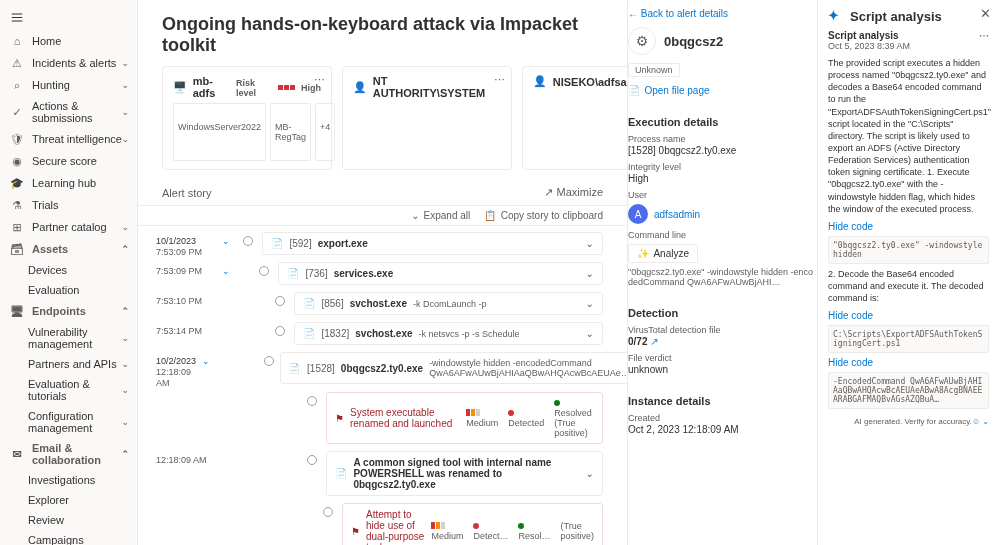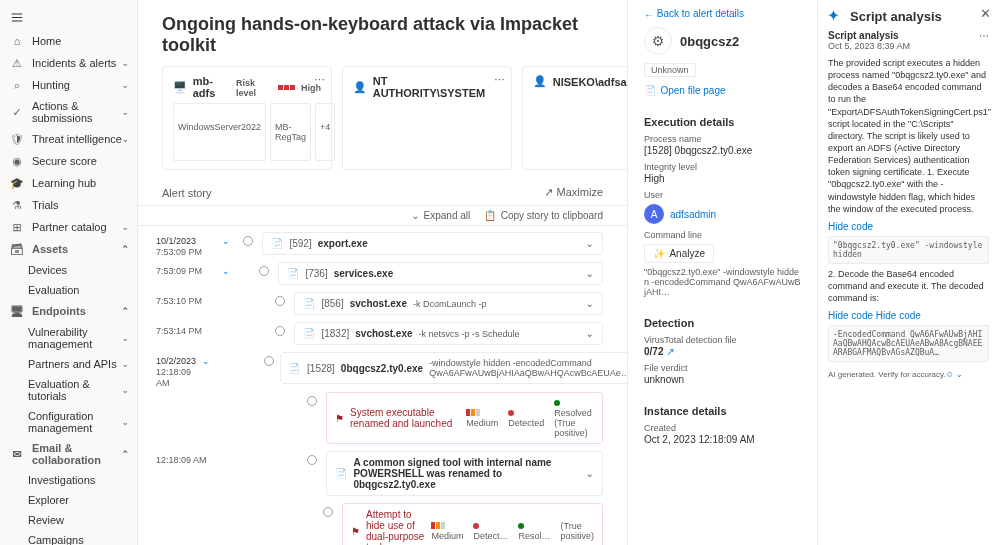--- a/index.html
+++ b/index.html
@@ -40,21 +40,21 @@
 .tl-content.alert{border-color:#f3d9d9}
 .tl-pid{color:#605e5c}
 .tl-name{font-weight:600}
 .tl-args{color:#605e5c;font-size:9px}
 .alert-text{color:#a4262c;font-size:10px}
 .tl-badges{margin-left:auto;display:flex;gap:10px;align-items:center;font-size:9px;color:#605e5c}
 .badge-dot{width:6px;height:6px;border-radius:50%;display:inline-block;margin-right:3px}
 .dot-red{background:#d13438}
 .dot-green{background:#107c10}
 .tl-expand{color:#605e5c;cursor:pointer;font-size:10px}
-.right-pane{width:190px;border-left:1px solid #edebe9;padding:8px 16px;overflow-y:auto;font-size:10px}
+.right-pane{width:190px;border-left:1px solid #edebe9;padding:8px 0;overflow-y:auto;font-size:10px}
 .rp-back{color:#0078d4;font-size:10px;cursor:pointer;margin-bottom:8px;display:block}
 .rp-hdr{display:flex;align-items:center;gap:8px;margin-bottom:8px}
 .rp-gear{width:28px;height:28px;border:1px solid #edebe9;border-radius:50%;display:flex;align-items:center;justify-content:center;font-size:14px;color:#605e5c}
 .rp-title{font-size:13px;font-weight:600}
 .rp-tag{border:1px solid #edebe9;font-size:9px;padding:1px 6px;border-radius:2px;color:#605e5c;display:inline-block;margin-bottom:8px}
 .rp-link{color:#0078d4;font-size:10px;cursor:pointer;display:flex;align-items:center;gap:4px;margin-bottom:10px}
 .rp-section{font-weight:600;font-size:11px;margin:20px 0 4px}
 .rp-label{font-size:9px;color:#605e5c;margin-top:6px}
 .rp-val{font-size:10px;margin-top:1px}
 .rp-user{display:flex;align-items:center;gap:6px;margin-top:4px}
@@ -62,21 +62,21 @@
 .analyze-btn{border:1px solid #edebe9;padding:3px 8px;font-size:10px;cursor:pointer;display:inline-flex;align-items:center;gap:4px;border-radius:2px;margin-top:4px}
 .code-snip{font-size:9px;color:#605e5c;margin-top:4px;word-break:break-all}
 .analysis-pane{width:182px;border-left:1px solid #edebe9;padding:8px 10px;overflow-y:auto;position:relative;font-size:10px}
 .ap-close{position:absolute;top:6px;right:8px;cursor:pointer;color:#605e5c;font-size:13px}
 .ap-hdr{display:flex;align-items:center;gap:6px;font-size:13px;font-weight:600;margin-bottom:6px}
 .ap-sparkle{width:16px;height:16px;color:#0078d4}
 .ap-sub{font-weight:600;font-size:10px}
 .ap-date{font-size:9px;color:#605e5c;margin-bottom:6px}
 .ap-body{font-size:9px;color:#323130;line-height:1.35;margin-bottom:6px}
 .ap-codebox{border:1px solid #edebe9;background:#faf9f8;font-family:Consolas,monospace;font-size:8px;padding:4px;margin:4px 0;word-break:break-all;border-radius:2px;color:#605e5c}
-.ap-foot{font-size:8px;color:#605e5c;margin-top:8px;display:flex;justify-content:flex-start;align-items:center}
+.ap-foot{font-size:8px;color:#605e5c;margin-top:8px;display:flex;justify-content:flex-end;align-items:center}
 .sev-bar{display:inline-flex;gap:1px}
 .sev-bar span{width:4px;height:7px}
 .s-red{background:#d13438}.s-org{background:#ff8c00}.s-gry{background:#d2d0ce}
 svg{fill:currentColor}
 </style>
 </head>
 <body>
 
 <div class="app">
 
@@ -408,20 +408,21 @@
     <div style="display:flex;justify-content:space-between;align-items:center">
       <span class="ap-sub">Script analysis</span>
       <span style="cursor:pointer">⋯</span>
     </div>
     <div class="ap-date">Oct 5, 2023 8:39 AM</div>
     <div class="ap-body">The provided script executes a hidden process named "0bqgcsz2.ty0.exe" and decodes a Base64 encoded command to run the "ExportADFSAuthTokenSigningCert.ps1" script located in the "C:\Scripts" directory. The script is likely used to export an ADFS (Active Directory Federation Services) authentication token signing certificate. 1. Execute "0bqgcsz2.ty0.exe" with the -windowstyle hidden flag, which hides the window of the executed process.</div>
     <span class="link">Hide code</span>
     <div class="ap-codebox">"0bqgcsz2.ty0.exe" -windowstyle hidden</div>
     <div class="ap-body">2. Decode the Base64 encoded command and execute it. The decoded command is:</div>
     <span class="link">Hide code</span>
+    <div class="ap-codebox">C:\Scripts\ExportADFSAuthTokenSigningCert.ps1</div>
     <span class="link">Hide code</span>
     <div class="ap-codebox">-EncodedCommand QwA6AFwAUwBjAHIAaQBwAHQAcwBcAEUAeABwA8AcgBNAEEARABGAFMAQBvAGsAZQBuA…</div>
     <div class="ap-foot">
       <span>AI generated. Verify for accuracy.</span>
       <span style="color:#0078d4">☺ ⌄</span>
     </div>
   </div>
 </div>
 
 </body></html>

